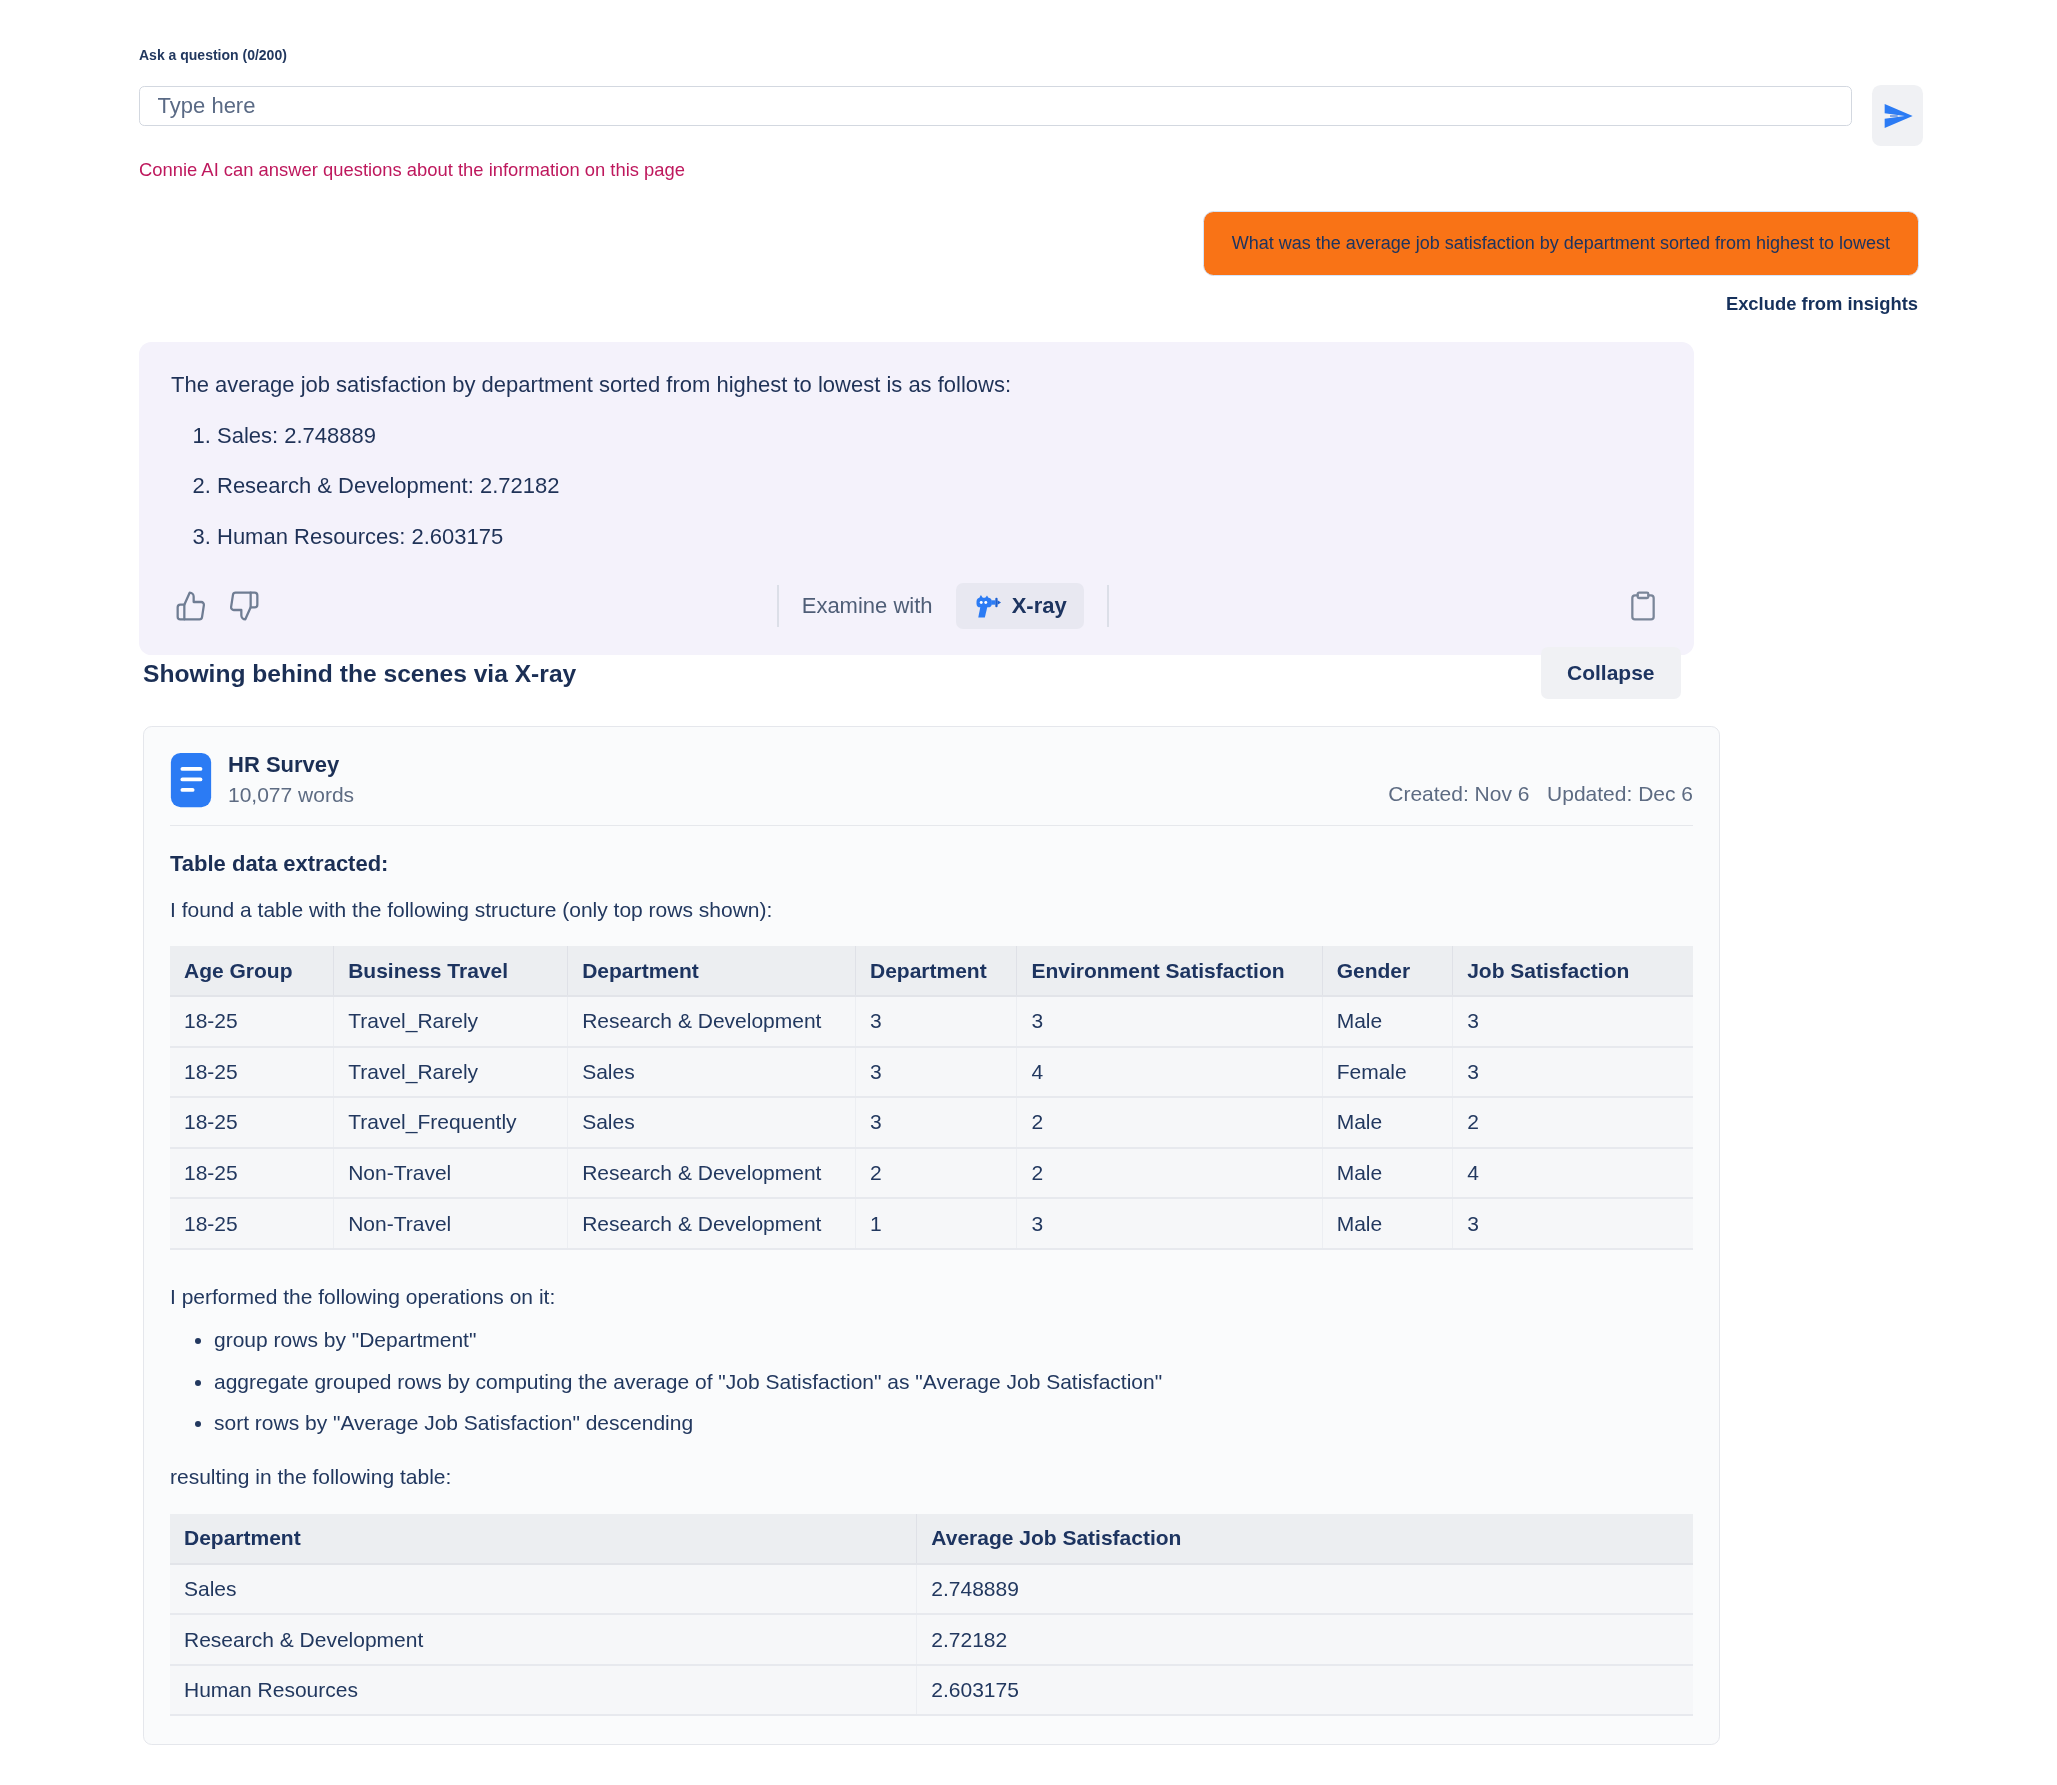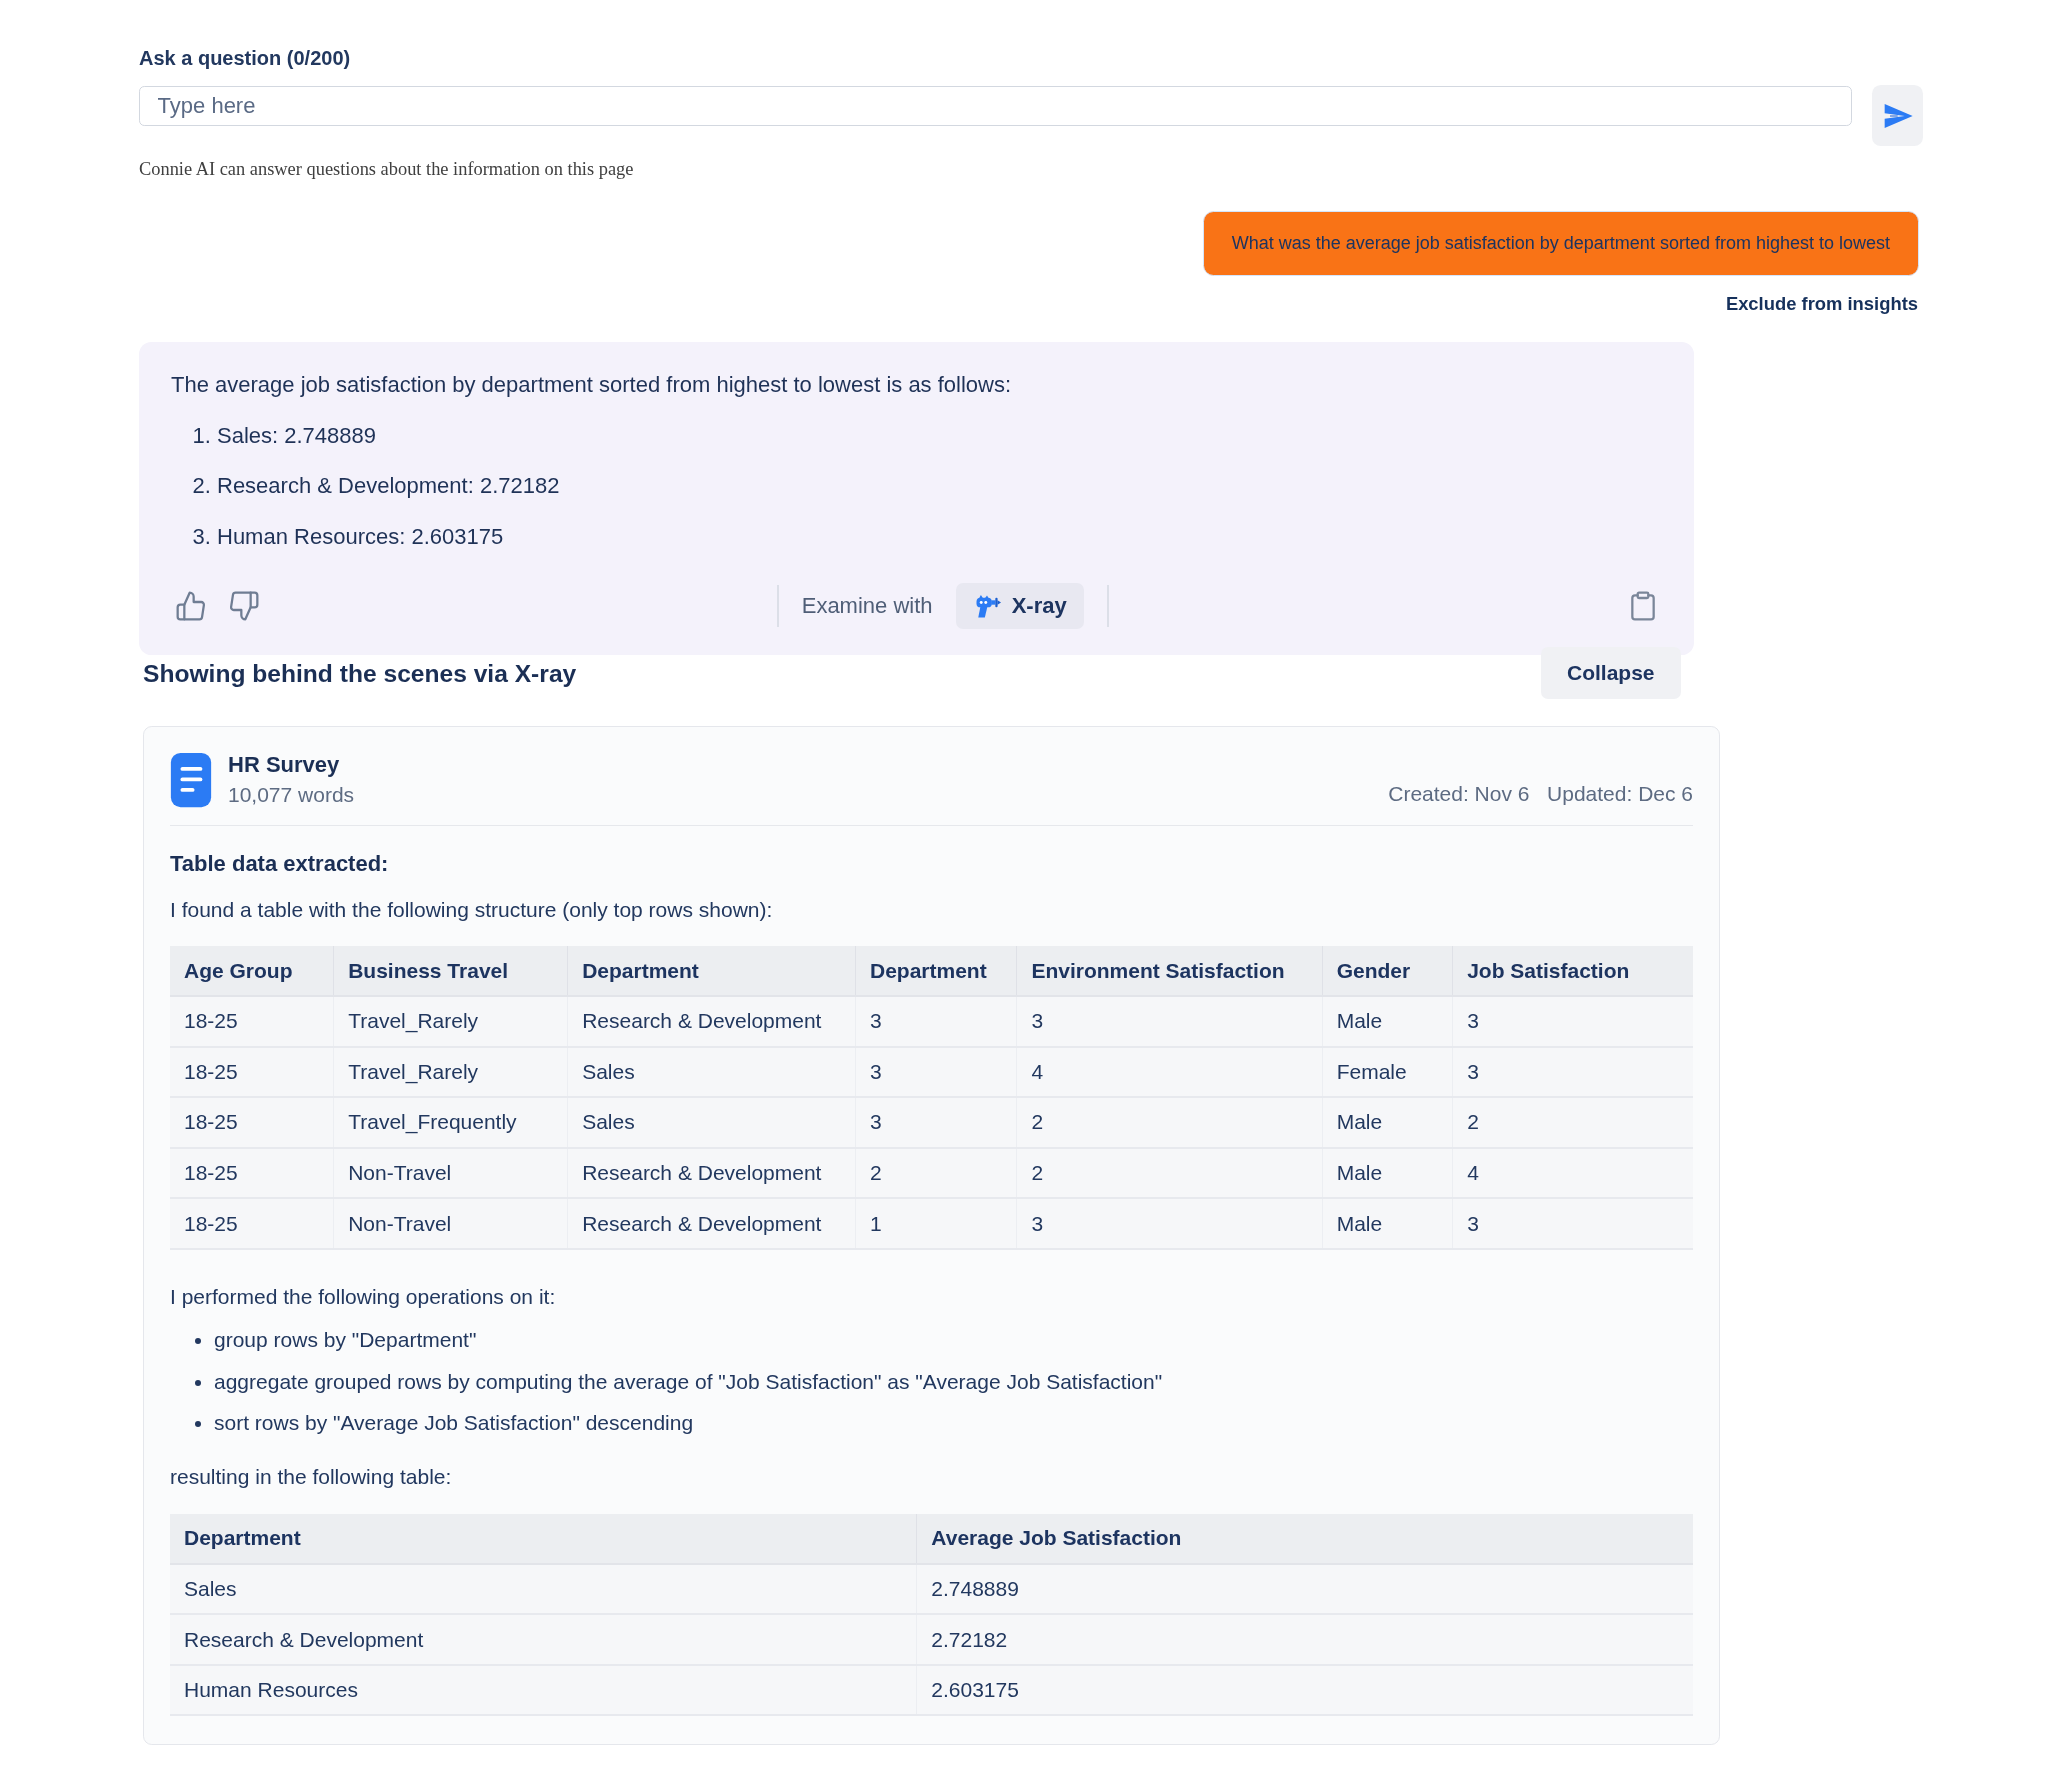--- a/index.html
+++ b/index.html
@@ -4,34 +4,34 @@
 <style>
   html,body{margin:0;padding:0;}
   body{
     width:2058px;height:1785px;background:#ffffff;
     font-family:"Liberation Sans", sans-serif;color:#1f3257;
     position:relative;overflow:hidden;
   }
   .abs{position:absolute;}
 
   
-  .ask-label{left:139px;top:47px;font-size:20px;font-weight:bold;color:#22385f;}
+  .ask-label{left:139px;top:47px;font-size:14px;font-weight:bold;color:#22385f;}
   .ask-input{
     left:139px;top:86px;width:1713px;height:40px;box-sizing:border-box;
     border:1.8px solid #d3d8e0;border-radius:5.3px;background:#fff;
     font-family:"Liberation Sans",sans-serif;font-size:22px;color:#22385f;
     padding:0 17.6px;outline:none;
   }
   .ask-input::placeholder{color:#5a6a85;opacity:1;}
   .send-btn{
     left:1872px;top:85px;width:51px;height:61px;border-radius:8.8px;
     background:#f0f1f4;border:none;display:flex;align-items:center;justify-content:center;
     cursor:pointer;
   }
-  .helper{left:139px;top:159px;font-size:18.4px;color:#404040;font-family:Liberation Serif, serif;}
+  .helper{left:139px;top:159px;font-size:18.4px;color:#be185d;}
 
   
   .q-bubble{
     top:211px;right:139px;background:#f97316;border:0.9px solid #d4e5fb;
     border-radius:10.5px;padding:21px 28px;font-size:18px;color:#1d3460;
   }
   .exclude{top:293px;right:140px;font-size:18.4px;font-weight:bold;color:#16315c;cursor:pointer;text-align:center;}
 
   .a-bubble{
     left:139px;top:342px;width:1555px;box-sizing:border-box;

